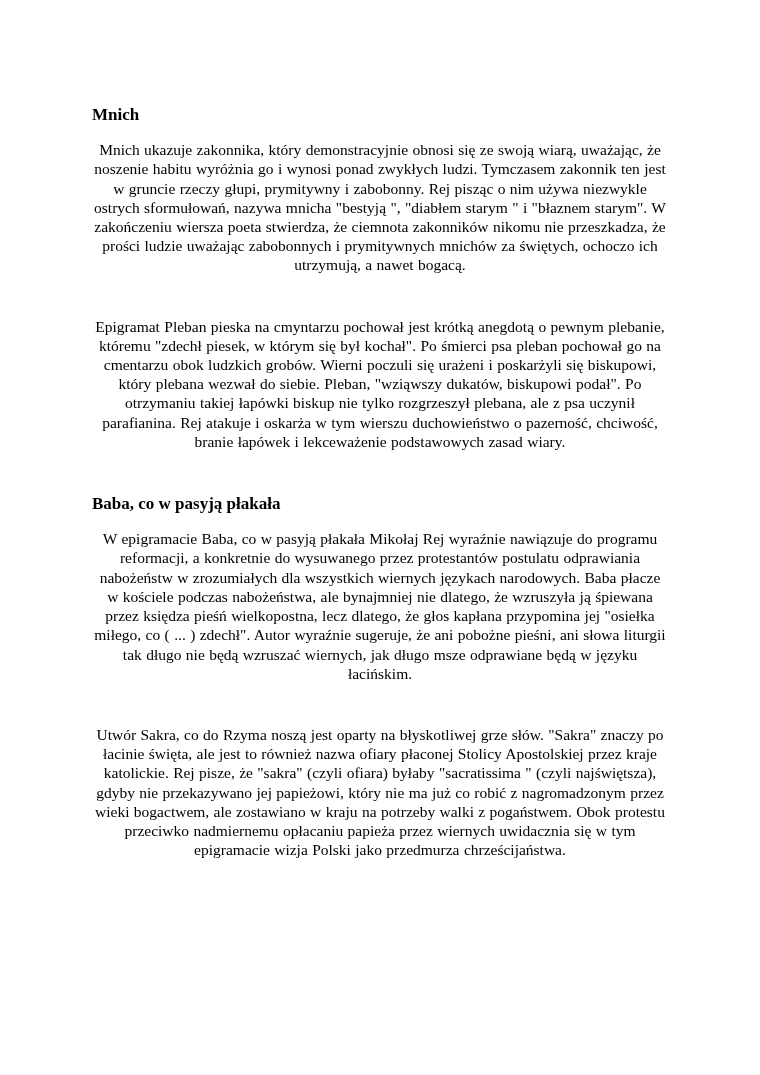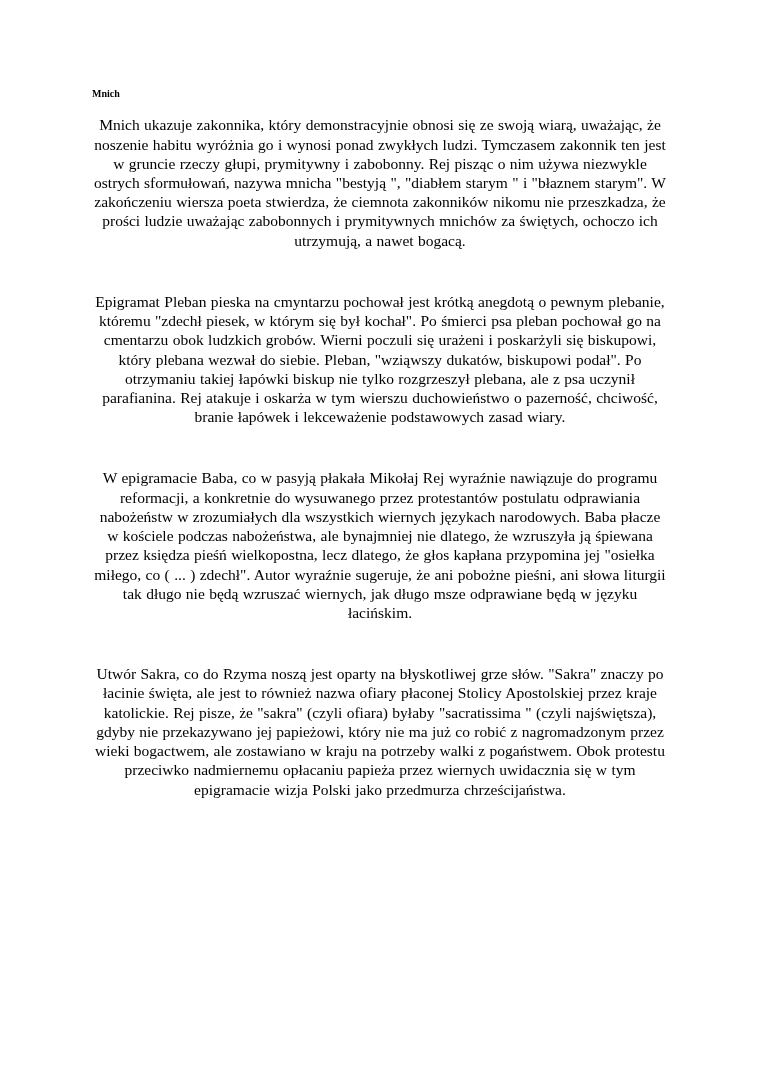--- a/index.html
+++ b/index.html
@@ -18,23 +18,23 @@
     font-family: "Liberation Serif", "DejaVu Serif", serif;
     font-size: 15.5px;
     line-height: 1.24;
     color: #000000;
     overflow: hidden;
   }
   .doc-section {
     margin: 0;
   }
   .section-heading {
-    font-size: 10px;
+    font-size: 17px;
     font-weight: bold;
-    margin: 0 0 15px 0;
+    margin: 16px 0 15px 0;
     line-height: 1.24;
   }
   .section-paragraph {
     margin: 0 0 42px 0;
     text-align: center;
     word-spacing: 0.5px;
   }
 </style>
 </head>
 <body>
@@ -44,20 +44,21 @@
   <section class="doc-section">
     <h2 class="section-heading">Mnich</h2>
     <p class="section-paragraph">Mnich ukazuje zakonnika, który demonstracyjnie obnosi się ze swoją wiarą, uważając, że noszenie habitu wyróżnia go i wynosi ponad zwykłych ludzi. Tymczasem zakonnik ten jest w gruncie rzeczy głupi, prymitywny i zabobonny. Rej pisząc o nim używa niezwykle ostrych sformułowań, nazywa mnicha "bestyją ", "diabłem starym " i "błaznem starym". W zakończeniu wiersza poeta stwierdza, że ciemnota zakonników nikomu nie przeszkadza, że prości ludzie uważając zabobonnych i prymitywnych mnichów za świętych, ochoczo ich utrzymują, a nawet bogacą.</p>
   </section>
 
   <section class="doc-section">
     <p class="section-paragraph">Epigramat Pleban pieska na cmyntarzu pochował jest krótką anegdotą o pewnym plebanie, któremu "zdechł piesek, w którym się był kochał". Po śmierci psa pleban pochował go na cmentarzu obok ludzkich grobów. Wierni poczuli się urażeni i poskarżyli się biskupowi, który plebana wezwał do siebie. Pleban, "wziąwszy dukatów, biskupowi podał". Po otrzymaniu takiej łapówki biskup nie tylko rozgrzeszył plebana, ale z psa uczynił parafianina. Rej atakuje i oskarża w tym wierszu duchowieństwo o pazerność, chciwość, branie łapówek i lekceważenie podstawowych zasad wiary.</p>
   </section>
 
   <section class="doc-section">
+    <h2 class="section-heading">Baba, co w pasyją płakała</h2>
     <p class="section-paragraph">W epigramacie Baba, co w pasyją płakała Mikołaj Rej wyraźnie nawiązuje do programu reformacji, a konkretnie do wysuwanego przez protestantów postulatu odprawiania nabożeństw w zrozumiałych dla wszystkich wiernych językach narodowych. Baba płacze w kościele podczas nabożeństwa, ale bynajmniej nie dlatego, że wzruszyła ją śpiewana przez księdza pieśń wielkopostna, lecz dlatego, że głos kapłana przypomina jej "osiełka miłego, co ( ... ) zdechł". Autor wyraźnie sugeruje, że ani pobożne pieśni, ani słowa liturgii tak długo nie będą wzruszać wiernych, jak długo msze odprawiane będą w języku łacińskim.</p>
   </section>
 
   <section class="doc-section">
     <p class="section-paragraph">Utwór Sakra, co do Rzyma noszą jest oparty na błyskotliwej grze słów. "Sakra" znaczy po łacinie święta, ale jest to również nazwa ofiary płaconej Stolicy Apostolskiej przez kraje katolickie. Rej pisze, że "sakra" (czyli ofiara) byłaby "sacratissima " (czyli najświętsza), gdyby nie przekazywano jej papieżowi, który nie ma już co robić z nagromadzonym przez wieki bogactwem, ale zostawiano w kraju na potrzeby walki z pogaństwem. Obok protestu przeciwko nadmiernemu opłacaniu papieża przez wiernych uwidacznia się w tym epigramacie wizja Polski jako przedmurza chrześcijaństwa.</p>
   </section>
 
 </div>
 
 </body></html>

